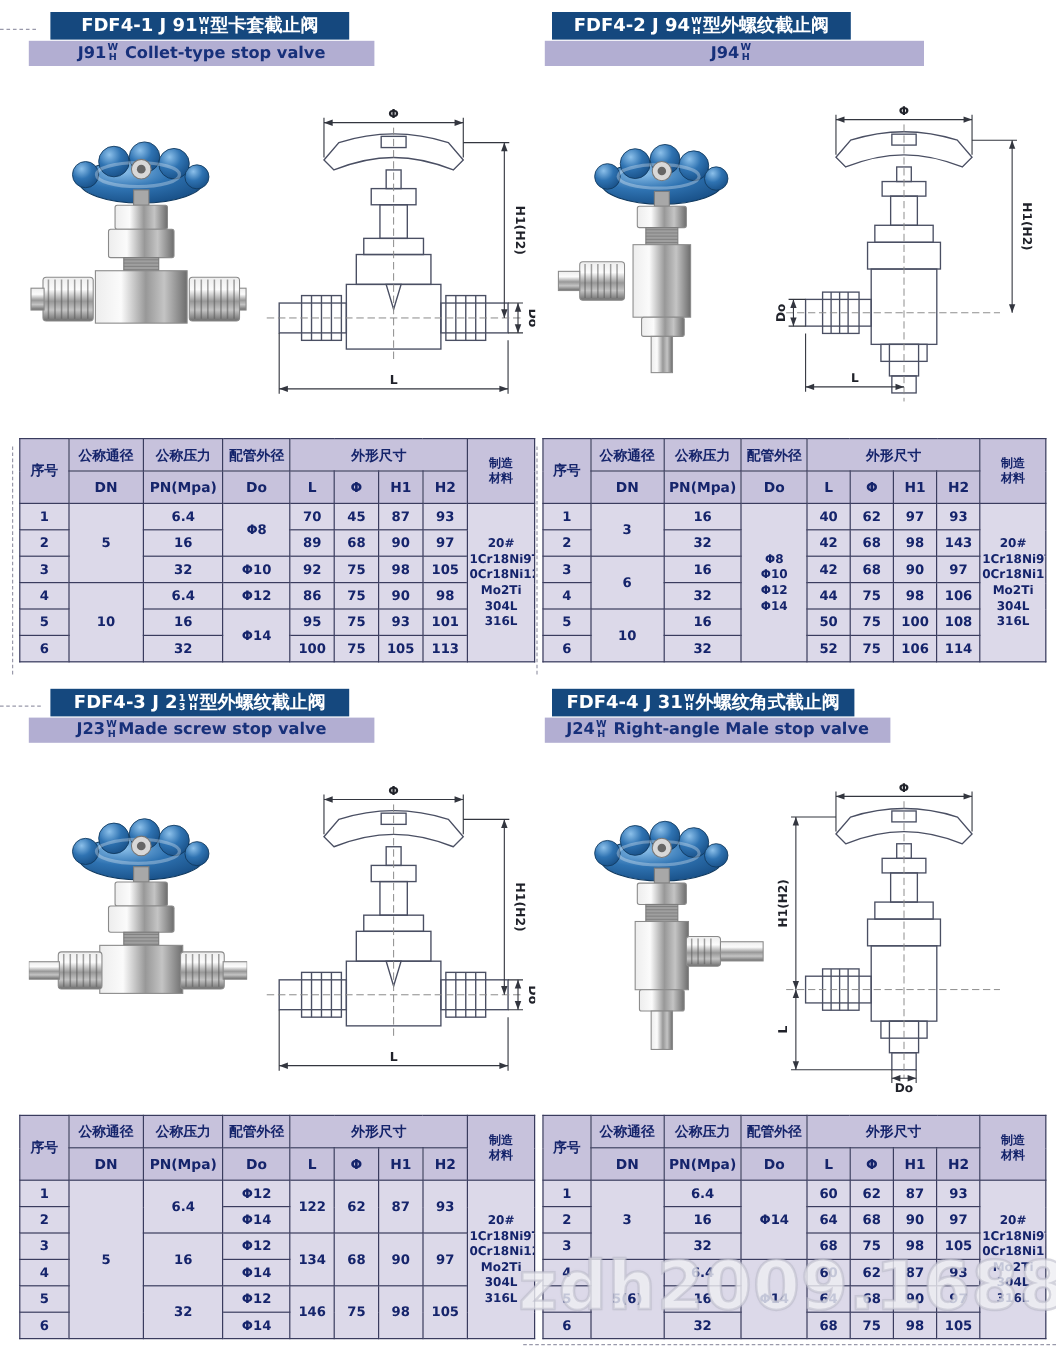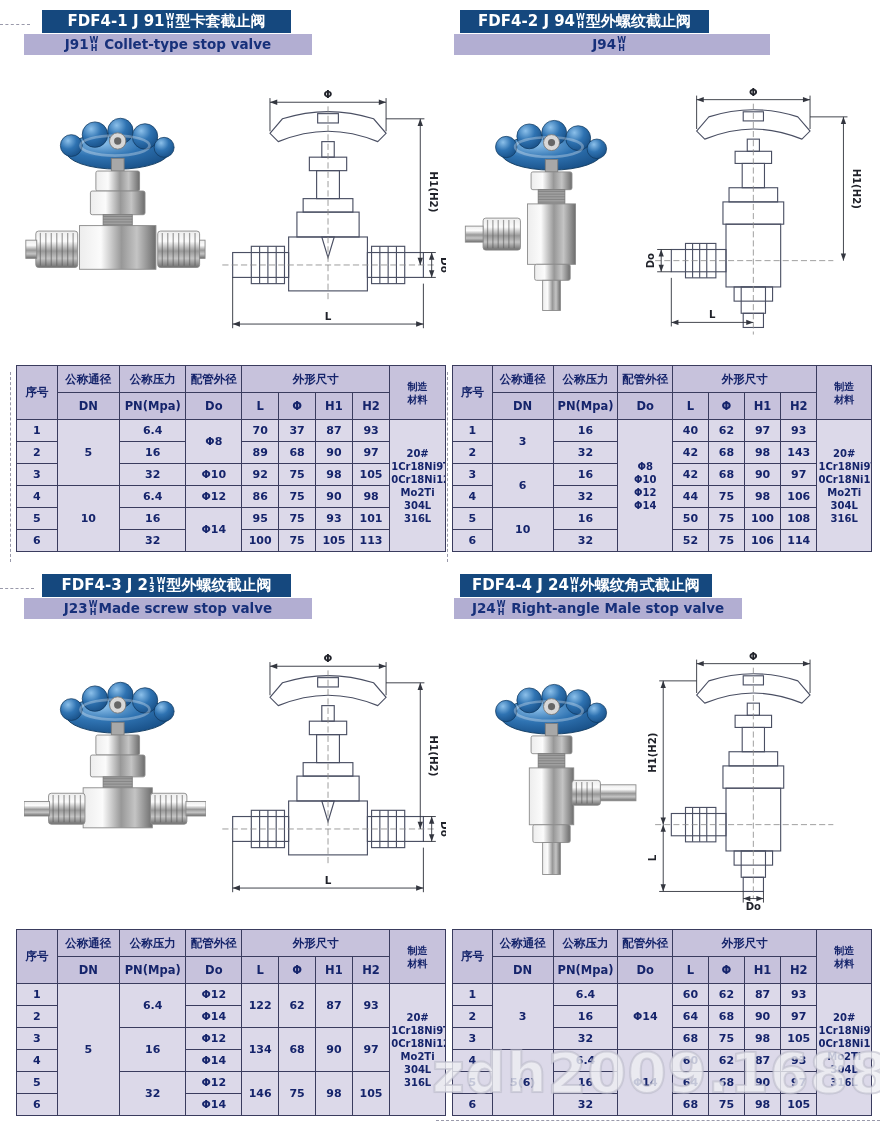--- a/index.html
+++ b/index.html
@@ -205,21 +205,21 @@
             <th>H2</th>
           </tr>
         </thead>
         <tbody>
           <tr>
             <td>1</td>
             <td rowspan="3">5</td>
             <td>6.4</td>
             <td rowspan="2">Φ8</td>
             <td>70</td>
-            <td>37</td>
+            <td>45</td>
             <td>87</td>
             <td>93</td>
             <td rowspan="6" class="pre">20#
 1Cr18Ni9Ti
 0Cr18Ni12-
 Mo2Ti
 304L
 316L</td>
           </tr>
           <tr>
@@ -683,21 +683,21 @@
           <tr>
             <td>6</td>
             <td>Φ14</td>
           </tr>
         </tbody>
       </table>
   </section>
 
   <section class="sec" style="left:452px;top:574px;width:420px;">
     <div class="bar1" style="margin-left:8px;">
-      <span>FDF4-4 J 24</span><span class="stk">
+      <span>FDF4-4 J 31</span><span class="stk">
           <b>W</b>
           <b>H</b>
         </span><span>外螺纹角式截止阀</span>
     </div>
     <div class="bar2" style="margin-left:2px;">
       <span>J24</span><span class="stk">
           <b>W</b>
           <b>H</b>
         </span>&nbsp;<span>Right-angle Male stop valve</span>
     </div>

